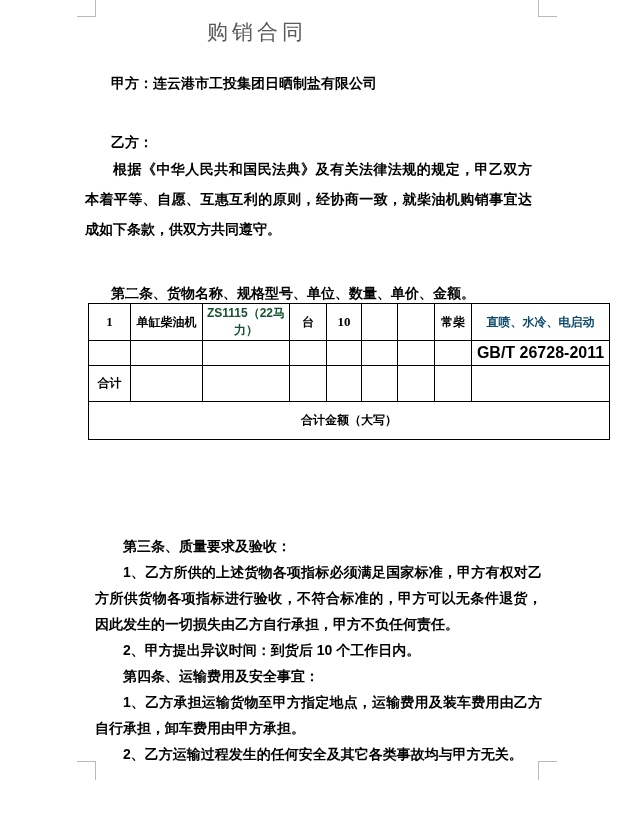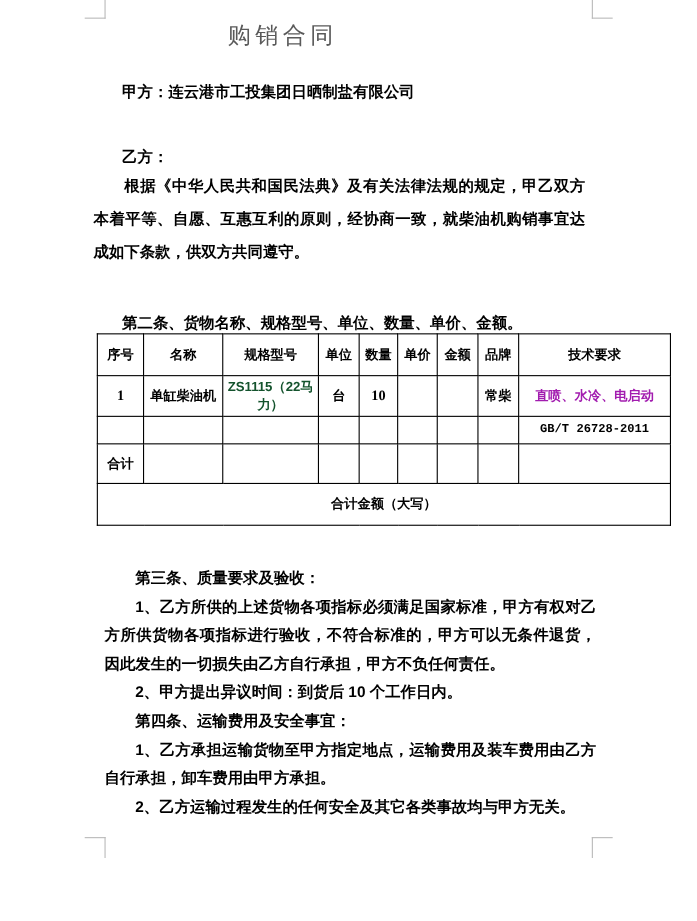--- a/index.html
+++ b/index.html
@@ -50,25 +50,25 @@
     text-align:center;vertical-align:middle;
     padding:1px 2px;overflow:hidden;
     font-weight:700;
   }
   tr.r-head{height:38px;}
   tr.r1{height:37px;}
   tr.r2{height:25px;}
   tr.r3{height:36px;}
   tr.r4{height:38px;}
   .red-spec{color:#14532d;}
-  .red-tech{color:#a21caf;}
-  .gbt{font-family:Liberation Mono, monospace;font-weight:400;font-size:11px;}
+  .red-tech{color:#0c4a6e;}
+  .gbt{font-family:Liberation Sans, sans-serif;font-weight:400;font-size:16px;}
   .num{font-family:"Liberation Serif",serif;font-weight:400;font-size:13px;}
 
-  .sections{position:absolute;left:95px;top:512px;width:447px;}
+  .sections{position:absolute;left:95px;top:533px;width:447px;}
   .sections p{
     margin:0;font-size:14px;font-weight:700;line-height:26px;
     text-indent:28px;text-align:justify;
   }
 </style>
 </head>
 <body>
 
 <div class="page">
 
@@ -93,31 +93,20 @@
         <col style="width:72px">
         <col style="width:87px">
       <col style="width:37px">
         <col style="width:35px">
         <col style="width:36px">
       <col style="width:37px">
         <col style="width:37px">
         <col style="width:138px">
     </colgroup>
     <tbody>
-        <tr class="r-head">
-      <th>序号</th>
-      <th>名称</th>
-      <th>规格型号</th>
-      <th>单位</th>
-      <th>数量</th>
-      <th>单价</th>
-      <th>金额</th>
-      <th>品牌</th>
-      <th>技术要求</th>
-    </tr>
     <tr class="r1">
       <td class="num">1</td>
       <td>单缸柴油机</td>
       <td class="red-spec">ZS1115（22马力）</td>
       <td>台</td>
       <td class="num">10</td>
       <td></td>
       <td></td>
       <td>常柴</td>
       <td class="red-tech">直喷、水冷、电启动</td>

